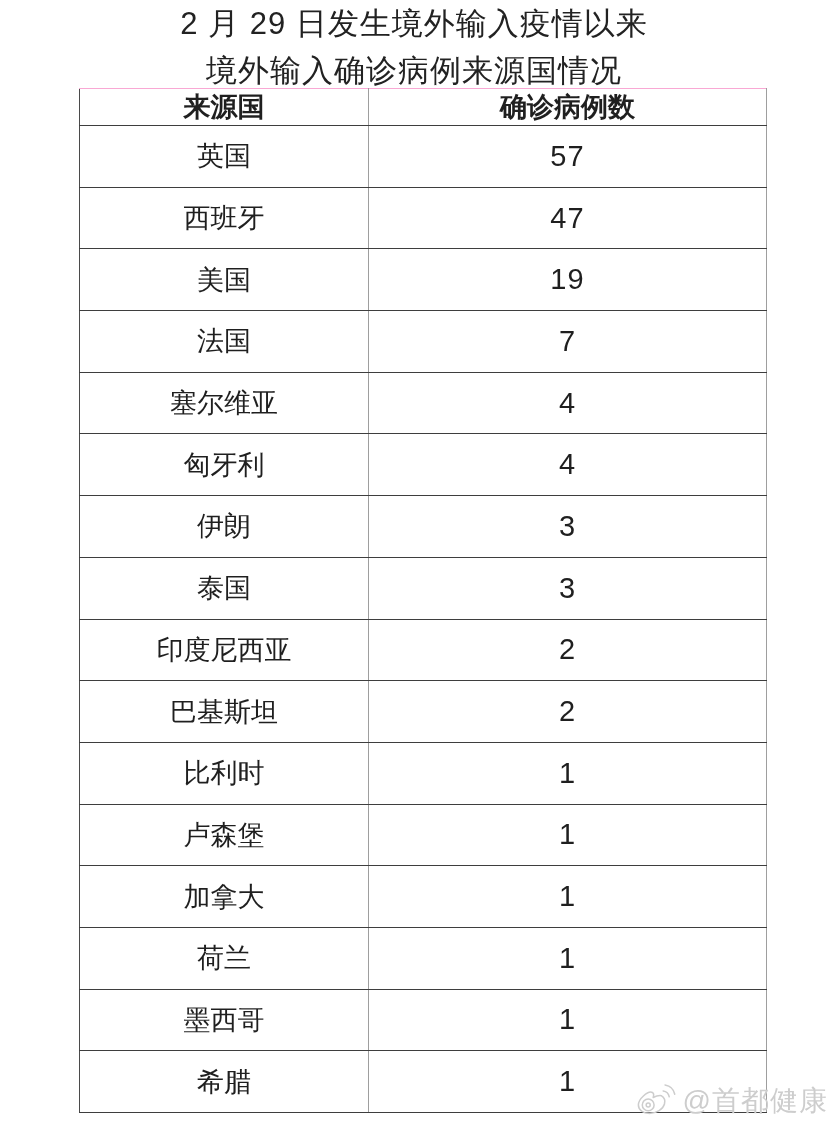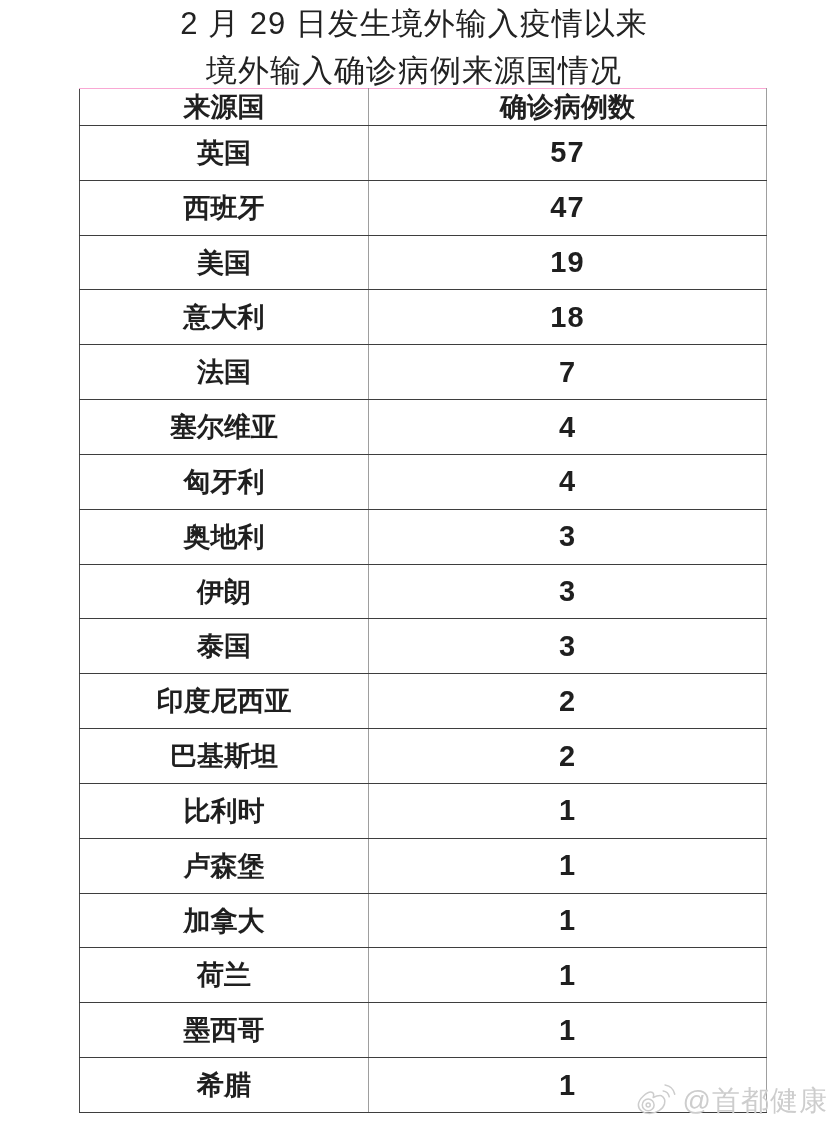--- a/index.html
+++ b/index.html
@@ -9,21 +9,21 @@
   }
   .titles{position:absolute;top:0;left:0;width:828px;text-align:center;}
   .title-line{font-size:31px;line-height:47px;font-weight:400;letter-spacing:1px;color:#222;}
   table.cases{
     position:absolute;left:79px;top:88px;width:685px;height:1025px;
     border-collapse:collapse;table-layout:fixed;
   }
   table.cases td, table.cases th{
     padding:0;text-align:center;vertical-align:middle;
     border-top:1px solid #3e3e3e;border-bottom:1px solid #3e3e3e;
-    font-weight:700;
+    font-weight:400;
   }
   table.cases .c1{width:288px;border-left:1px solid #4a4a4a;border-right:1px solid #9e9e9e;font-size:27px;}
   table.cases .c2{width:397px;border-right:1px solid #9e9e9e;font-size:27px;}
   table.cases thead th{font-weight:700;font-size:27px;border-top:1px solid #f9a8d4;}
   table.cases tbody td.c2{font-size:29px;letter-spacing:1px;}
   .watermark{
     position:absolute;right:0px;bottom:2px;display:flex;align-items:center;
     color:#cbcbcb;z-index:5;
   }
   .watermark .wm-text{font-size:28px;letter-spacing:1px;color:#cdcdcd;}
@@ -51,38 +51,30 @@
     </tr>
     <tr>
       <td class="c1">西班牙</td>
       <td class="c2">47</td>
     </tr>
     <tr>
       <td class="c1">美国</td>
       <td class="c2">19</td>
     </tr>
     <tr>
-      <td class="c1">意大利</td>
-      <td class="c2">18</td>
-    </tr>
-    <tr>
       <td class="c1">法国</td>
       <td class="c2">7</td>
     </tr>
     <tr>
       <td class="c1">塞尔维亚</td>
       <td class="c2">4</td>
     </tr>
     <tr>
       <td class="c1">匈牙利</td>
       <td class="c2">4</td>
-    </tr>
-    <tr>
-      <td class="c1">奥地利</td>
-      <td class="c2">3</td>
     </tr>
     <tr>
       <td class="c1">伊朗</td>
       <td class="c2">3</td>
     </tr>
     <tr>
       <td class="c1">泰国</td>
       <td class="c2">3</td>
     </tr>
     <tr>

